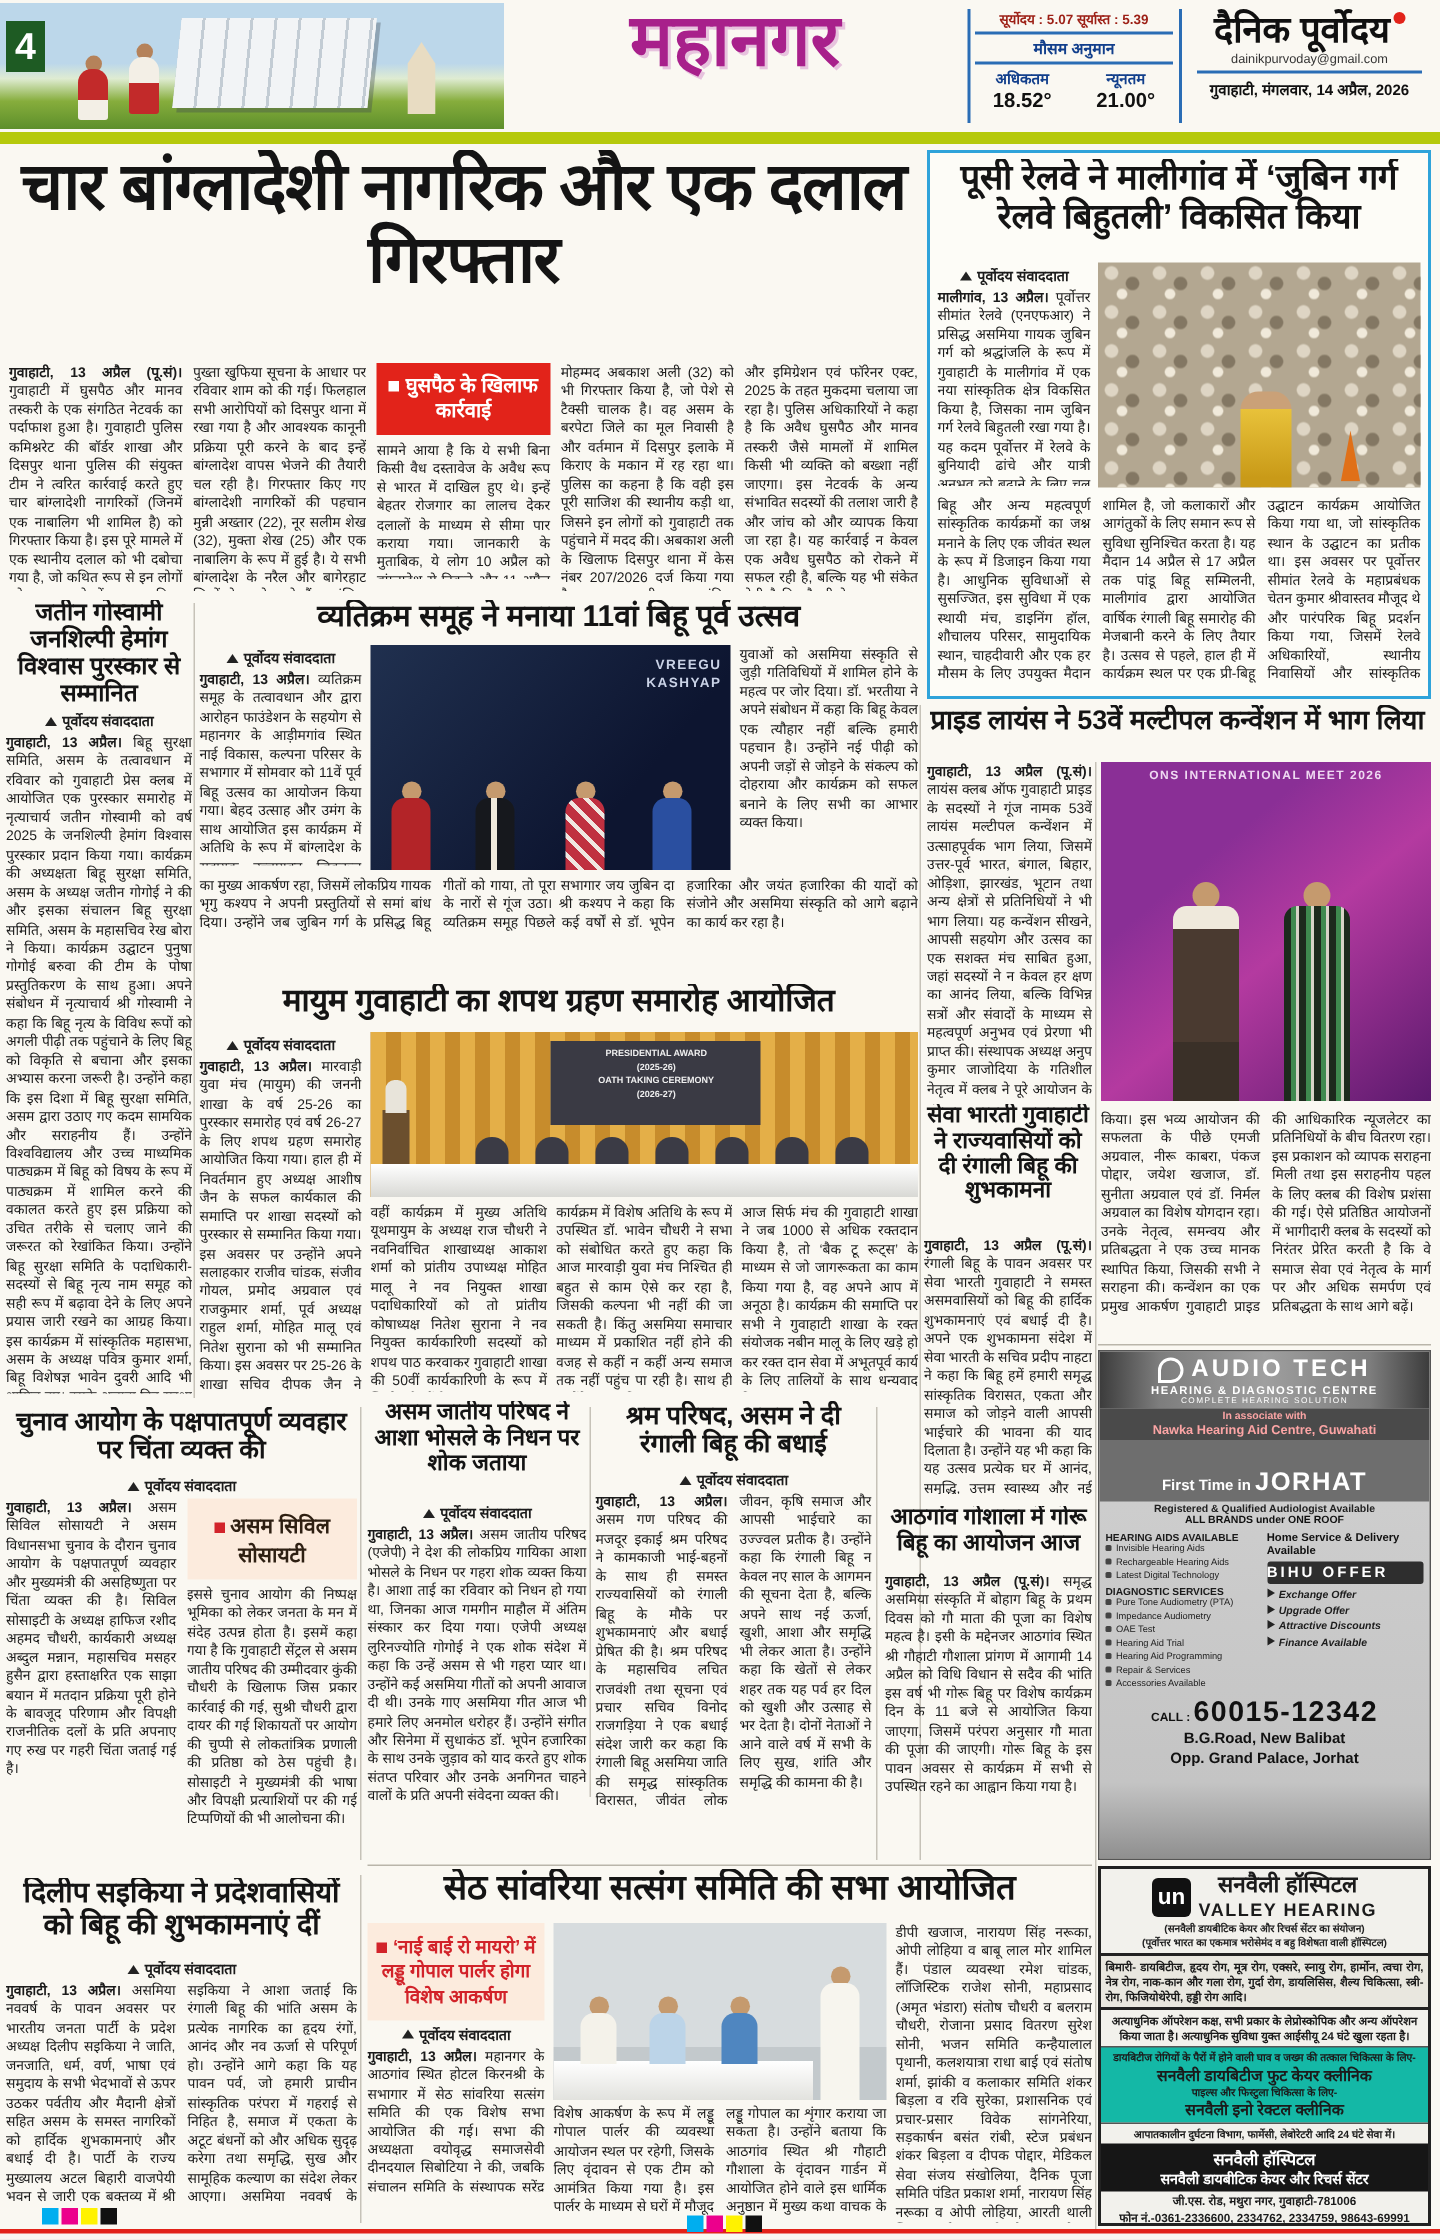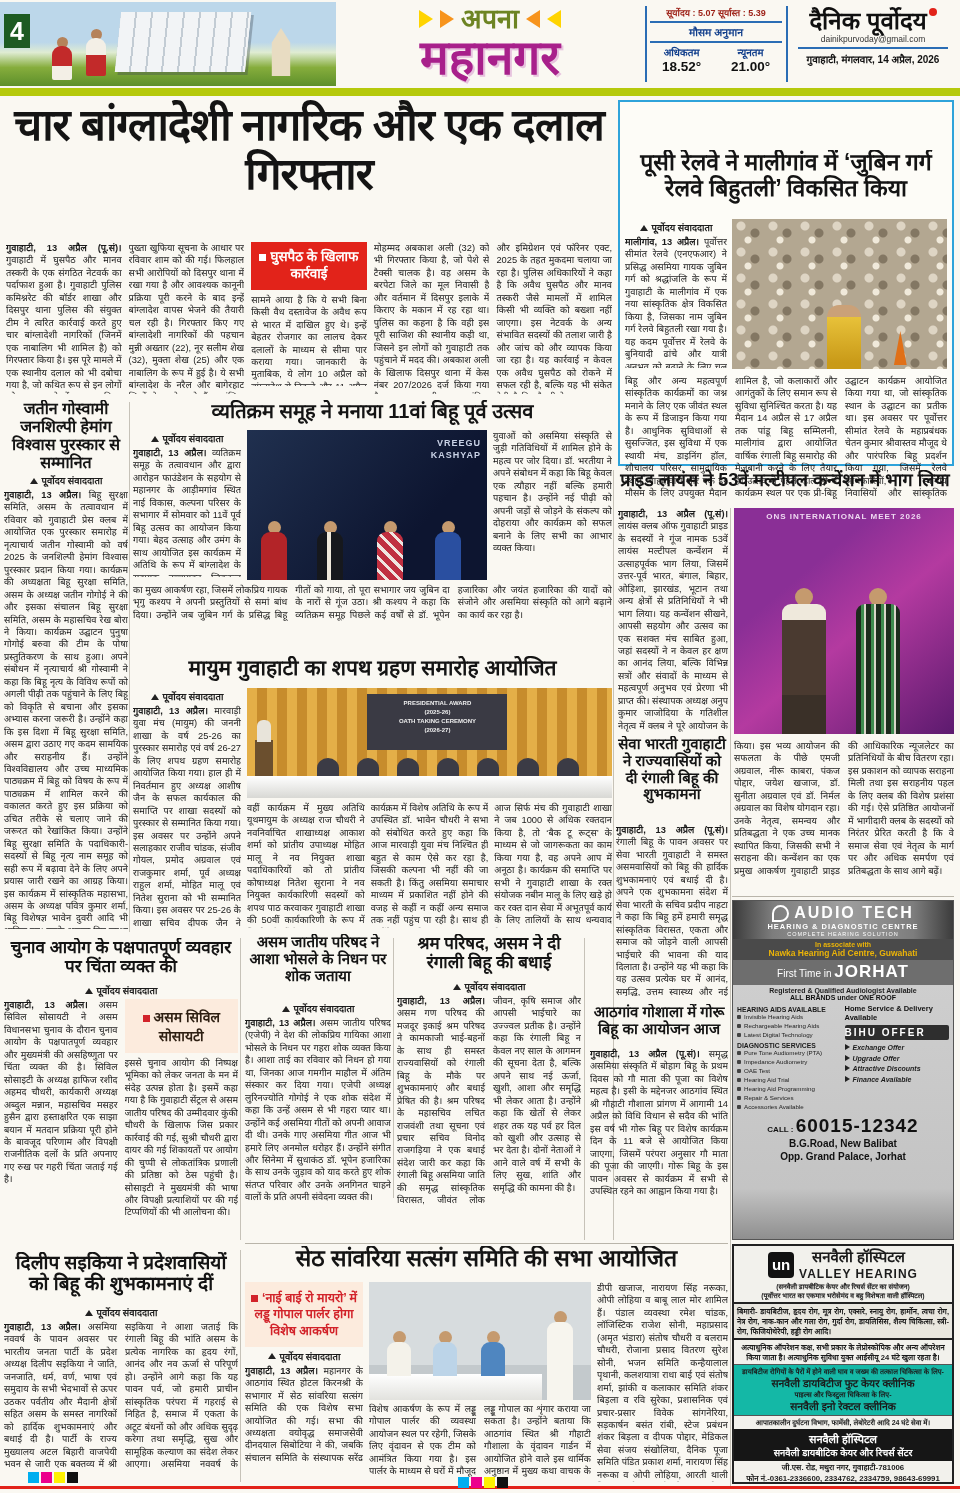--- a/index.html
+++ b/index.html
@@ -92,24 +92,24 @@
   .stable{position:absolute;left:0;bottom:0;width:78%;height:26px;background:linear-gradient(#ffffff,#e2e2de);}
   
   .audio-ad{position:absolute;background:linear-gradient(#9a9a9a,#cfcfcf 18%,#c4c4c4 85%,#8f8f8f);
      border:1px solid #555;box-sizing:border-box;text-align:center;overflow:hidden;}
   .aa-curtain{background:linear-gradient(90deg,#3c3c3c,#7d7d7d 18%,#9f9f9f 50%,#7d7d7d 82%,#3c3c3c);
      color:#fff;padding:3px 0 2px;}
   .aa-brand{font-size:16px;font-weight:900;letter-spacing:2px;display:flex;align-items:center;justify-content:center;gap:5px;}
   .ear{display:inline-block;width:13px;height:13px;border:2px solid #fff;border-radius:50% 50% 50% 0;position:relative;}
   .aa-sub{font-size:7.5px;font-weight:bold;letter-spacing:1px;}
   .aa-tag{font-size:5.5px;letter-spacing:1px;}
-  .aa-assoc{background:#4a4a4a;color:#eab308;padding:2px 4px;}
+  .aa-assoc{background:#4a4a4a;color:#fca5a5;padding:2px 4px;}
   .aa-assoc .l1{font-size:7px;font-weight:bold;}
   .aa-assoc .l2{font-size:8.5px;font-weight:bold;}
-  .aa-first{font-size:10px;font-weight:normal;color:#fff;background:#6e6e6e;padding:2px 0 3px;}
+  .aa-first{font-size:10px;font-weight:bold;color:#fff;background:#6e6e6e;padding:18px 0 3px;}
   .aa-first b{font-size:17px;letter-spacing:1px;}
   .aa-reg{font-size:7px;font-weight:bold;color:#222;margin-top:2px;}
   .aa-brands{font-size:7px;font-weight:bold;color:#111;}
   .aa-mid{display:flex;text-align:left;padding:3px 4px;gap:3px;}
   .aa-col{flex:1;}
   .aa-h{font-size:6.8px;font-weight:bold;color:#1a1a1a;margin-top:2px;}
   .aa-li{font-size:6.2px;color:#222;line-height:1.45;}
   .aa-li::before{content:"";display:inline-block;width:4px;height:4px;background:#444;margin-right:3px;border-radius:1px;}
   .aa-home{font-size:7.5px;font-weight:bold;color:#111;}
   .aa-offer{background:#2e2e2e;color:#fff;font-size:10px;font-weight:900;letter-spacing:2px;
@@ -159,27 +159,20 @@
         <div class="fb" style="width:20px;height:34px;background:linear-gradient(#c22a2a 60%,#f3efe6 60%);"></div>
       </div>
       <div class="dancer" style="left:86px;bottom:10px;">
         <div class="fh"></div>
         <div class="fb" style="width:20px;height:38px;background:linear-gradient(#f3efe6 45%,#c22a2a 45%);"></div>
       </div>
       <div class="page-num">4</div>
     </div>
 
     <div class="mast-center">
-      <div class="apna-row">
-        <span class="chev chevR2"></span>
-        <span class="chev chevR"></span>
-        <span class="apna">अपना</span>
-        <span class="chev chevL"></span>
-        <span class="chev chevL2"></span>
-      </div>
       <div class="mahanagar">महानगर</div>
     </div>
 
     <div class="mast-sep" style="left:645px;"></div>
     <div class="mast-sep" style="left:786px;"></div>
 
     <div class="weather">
       <div class="w-sun">सूर्योदय : 5.07 सूर्यास्त : 5.39</div>
       <div class="w-rule"></div>
       <div class="w-forecast">मौसम अनुमान</div>
@@ -216,21 +209,21 @@
       <div style="flex:1;">
         <div class="insert-red"><span class="sq"></span><span>घुसपैठ के खिलाफ कार्रवाई</span></div>
         <div class="body" style="height:92px;"><span>सामने आया है कि ये सभी बिना किसी वैध दस्तावेज के अवैध रूप से भारत में दाखिल हुए थे। इन्हें बेहतर रोजगार का लालच देकर दलालों के माध्यम से सीमा पार कराया गया। जानकारी के मुताबिक, ये लोग 10 अप्रैल को बांग्लादेश से निकले और 11 अप्रैल को गुवाहाटी पहुंच गए। इस मामले में पुलिस ने</span></div>
       </div>
       <div class="body" style="flex:1;"><span>मोहम्मद अबकाश अली (32) को भी गिरफ्तार किया है, जो पेशे से टैक्सी चालक है। वह असम के बरपेटा जिले का मूल निवासी है और वर्तमान में दिसपुर इलाके में किराए के मकान में रह रहा था। पुलिस का कहना है कि वही इस पूरी साजिश की स्थानीय कड़ी था, जिसने इन लोगों को गुवाहाटी तक पहुंचाने में मदद की। अबकाश अली के खिलाफ दिसपुर थाना में केस नंबर 207/2026 दर्ज किया गया है। उस पर भारतीय न्याय संहिता (बीएनएस) की कई धाराओं</span></div>
       <div class="body" style="flex:1;"><span>और इमिग्रेशन एवं फॉरेनर एक्ट, 2025 के तहत मुकदमा चलाया जा रहा है। पुलिस अधिकारियों ने कहा है कि अवैध घुसपैठ और मानव तस्करी जैसे मामलों में शामिल किसी भी व्यक्ति को बख्शा नहीं जाएगा। इस नेटवर्क के अन्य संभावित सदस्यों की तलाश जारी है और जांच को और व्यापक किया जा रहा है। यह कार्रवाई न केवल एक अवैध घुसपैठ को रोकने में सफल रही है, बल्कि यह भी संकेत देती है कि नौकरी के नाम पर चल रहे ऐसे फर्जी नेटवर्क कितने सक्रिय हैं।</span></div>
     </div>
   </section>
 
   <section class="bluebox" style="left:618px;top:100px;width:336px;height:366px;">
-    <div class="art-head" style="font-size:23px;font-weight:700;height:66px;margin-top:44px;">पूसी रेलवे ने मालीगांव में ‘जुबिन गर्ग रेलवे बिहुतली’ विकसित किया</div>
+    <div class="art-head" style="font-size:23px;font-weight:700;height:66px;">पूसी रेलवे ने मालीगांव में ‘जुबिन गर्ग रेलवे बिहुतली’ विकसित किया</div>
     <div style="display:flex;gap:5px;height:152px;margin-top:3px;">
       <div style="width:102px;">
         <div class="byline">
             <span class="tri"></span>
             <span>पूर्वोदय संवाददाता</span>
           </div>
         <div class="body" style="height:132px;"><b class="dl">मालीगांव, 13 अप्रैल। </b><span>पूर्वोत्तर सीमांत रेलवे (एनएफआर) ने प्रसिद्ध असमिया गायक जुबिन गर्ग को श्रद्धांजलि के रूप में गुवाहाटी के मालीगांव में एक नया सांस्कृतिक क्षेत्र विकसित किया है, जिसका नाम जुबिन गर्ग रेलवे बिहुतली रखा गया है। यह कदम पूर्वोत्तर में रेलवे के बुनियादी ढांचे और यात्री अनुभव को बढ़ाने के लिए चल रहे प्रयासों का हिस्सा है। नव स्थापित बिहुतली को रंगाली</span></div>
       </div>
       <div class="photo rail-photo" style="flex:1;height:150px;">
         <div class="ph-sari"></div>

